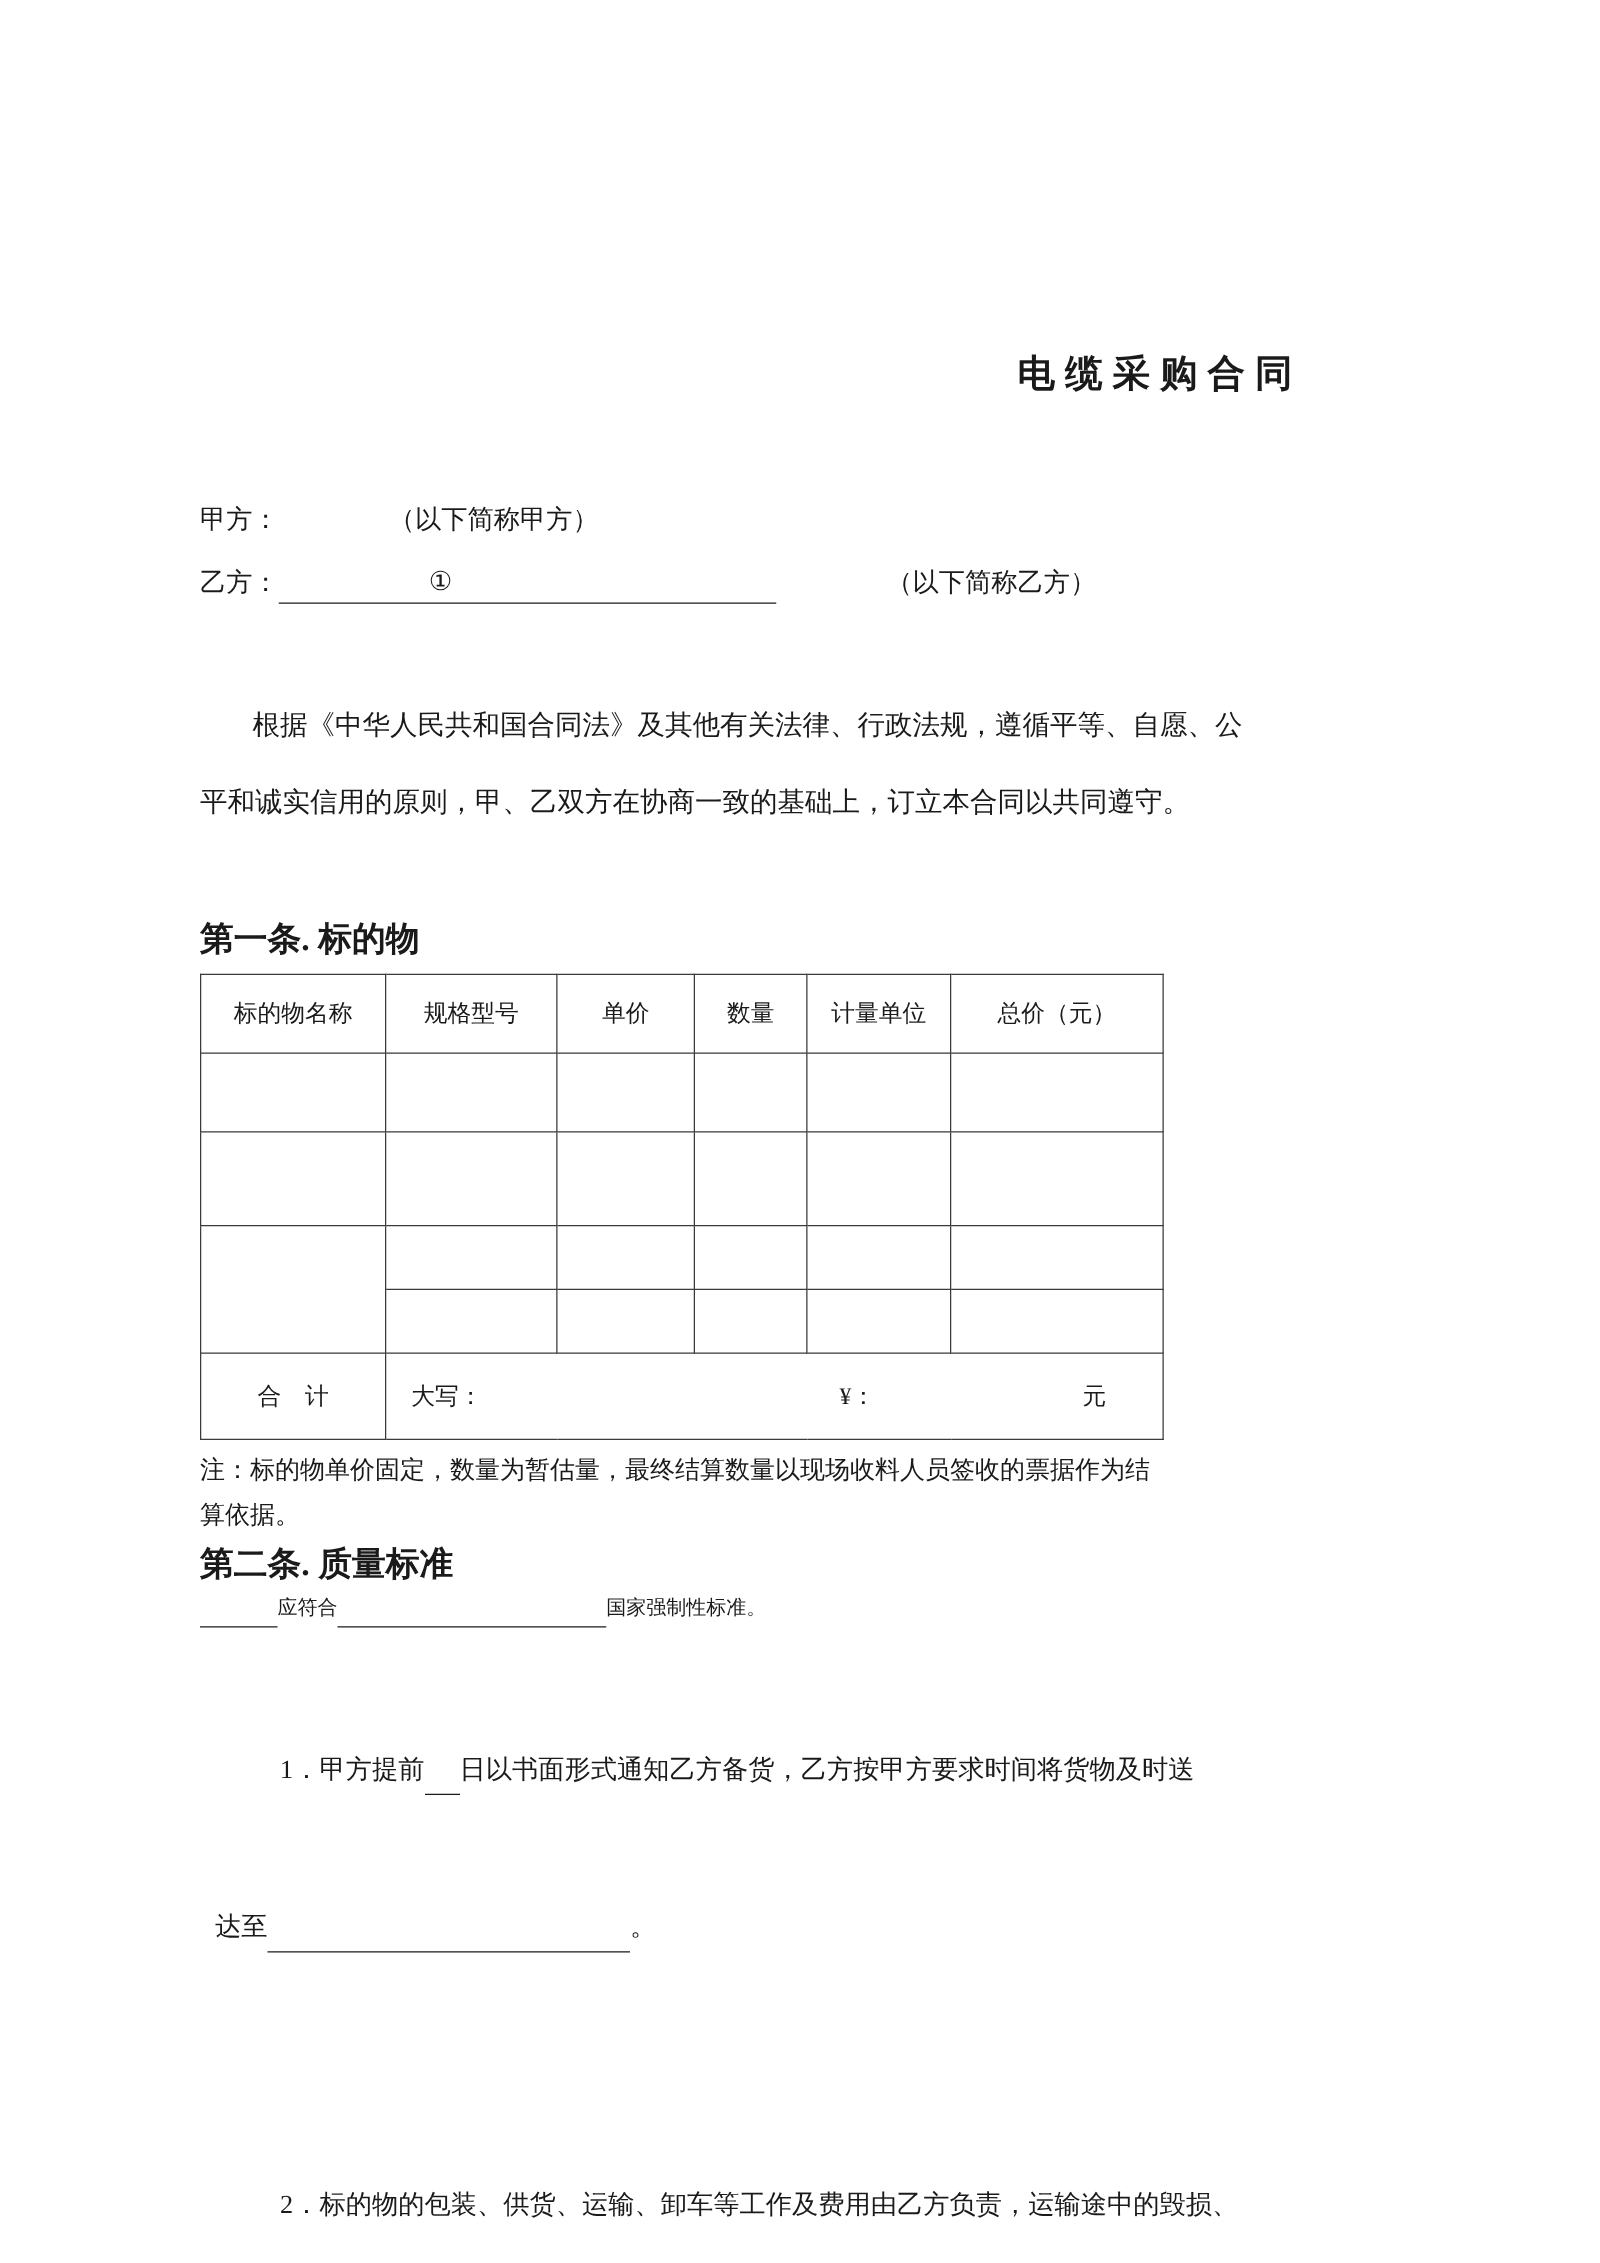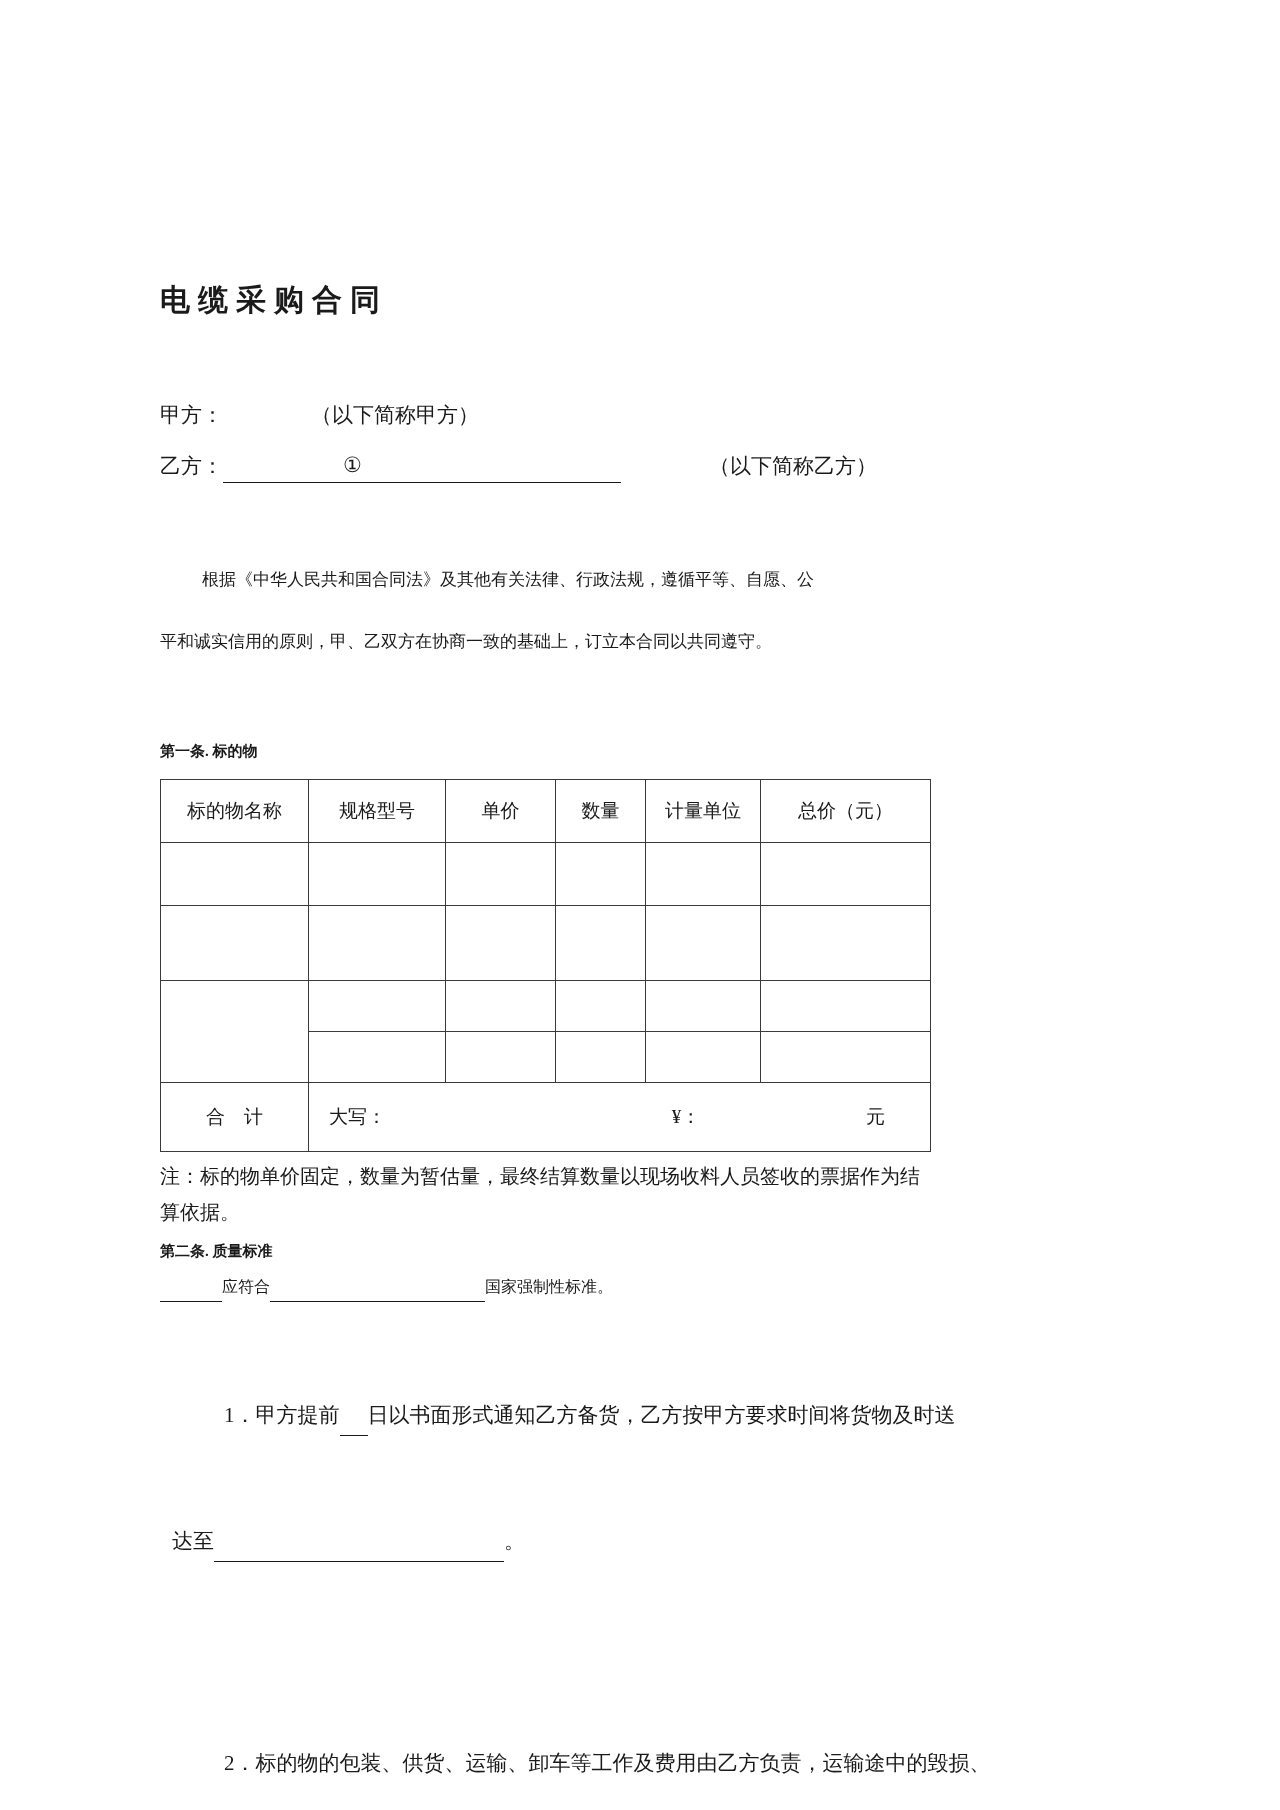--- a/index.html
+++ b/index.html
@@ -14,21 +14,21 @@
     margin: 0 auto;
     background: #ffffff;
     box-sizing: border-box;
     padding: 0 238px 0 160px;
     font-family: "Liberation Serif", "DejaVu Serif", serif;
     color: #1a1a1a;
     overflow: hidden;
   }
   .title {
     margin: 278px 0 0 0;
-    text-align: left;
+    text-align: right;
     font-size: 30px;
     line-height: 44px;
     font-weight: bold;
     letter-spacing: 8px;
     white-space: pre-wrap;
   }
   .party-row {
     display: flex;
     align-items: flex-end;
     font-size: 21px;
@@ -46,28 +46,28 @@
   }
   .party-value.blank-center {
     text-align: left;
     padding-left: 120px;
     box-sizing: border-box;
     font-weight: normal;
   }
   .party-note { margin-left: 88px; }
   .preamble {
     margin: 66px 0 0 0;
-    font-size: 17px;
+    font-size: 22px;
     line-height: 62px;
   }
   .preamble .line { display: block; white-space: pre-wrap; }
   .preamble .line.indent { text-indent: 42px; }
   .article-heading {
     margin: 0;
-    font-size: 15px;
+    font-size: 27px;
     font-weight: bold;
     line-height: 32px;
     white-space: pre-wrap;
   }
   .article-heading.a1 { margin-top: 62px; }
   .article-heading.a2 { margin-top: 6px; line-height: 30px; }
   .article-heading.a3 { margin-top: 6px; line-height: 30px; }
   table.goods-table {
     border-collapse: collapse;
     margin-top: 12px;

